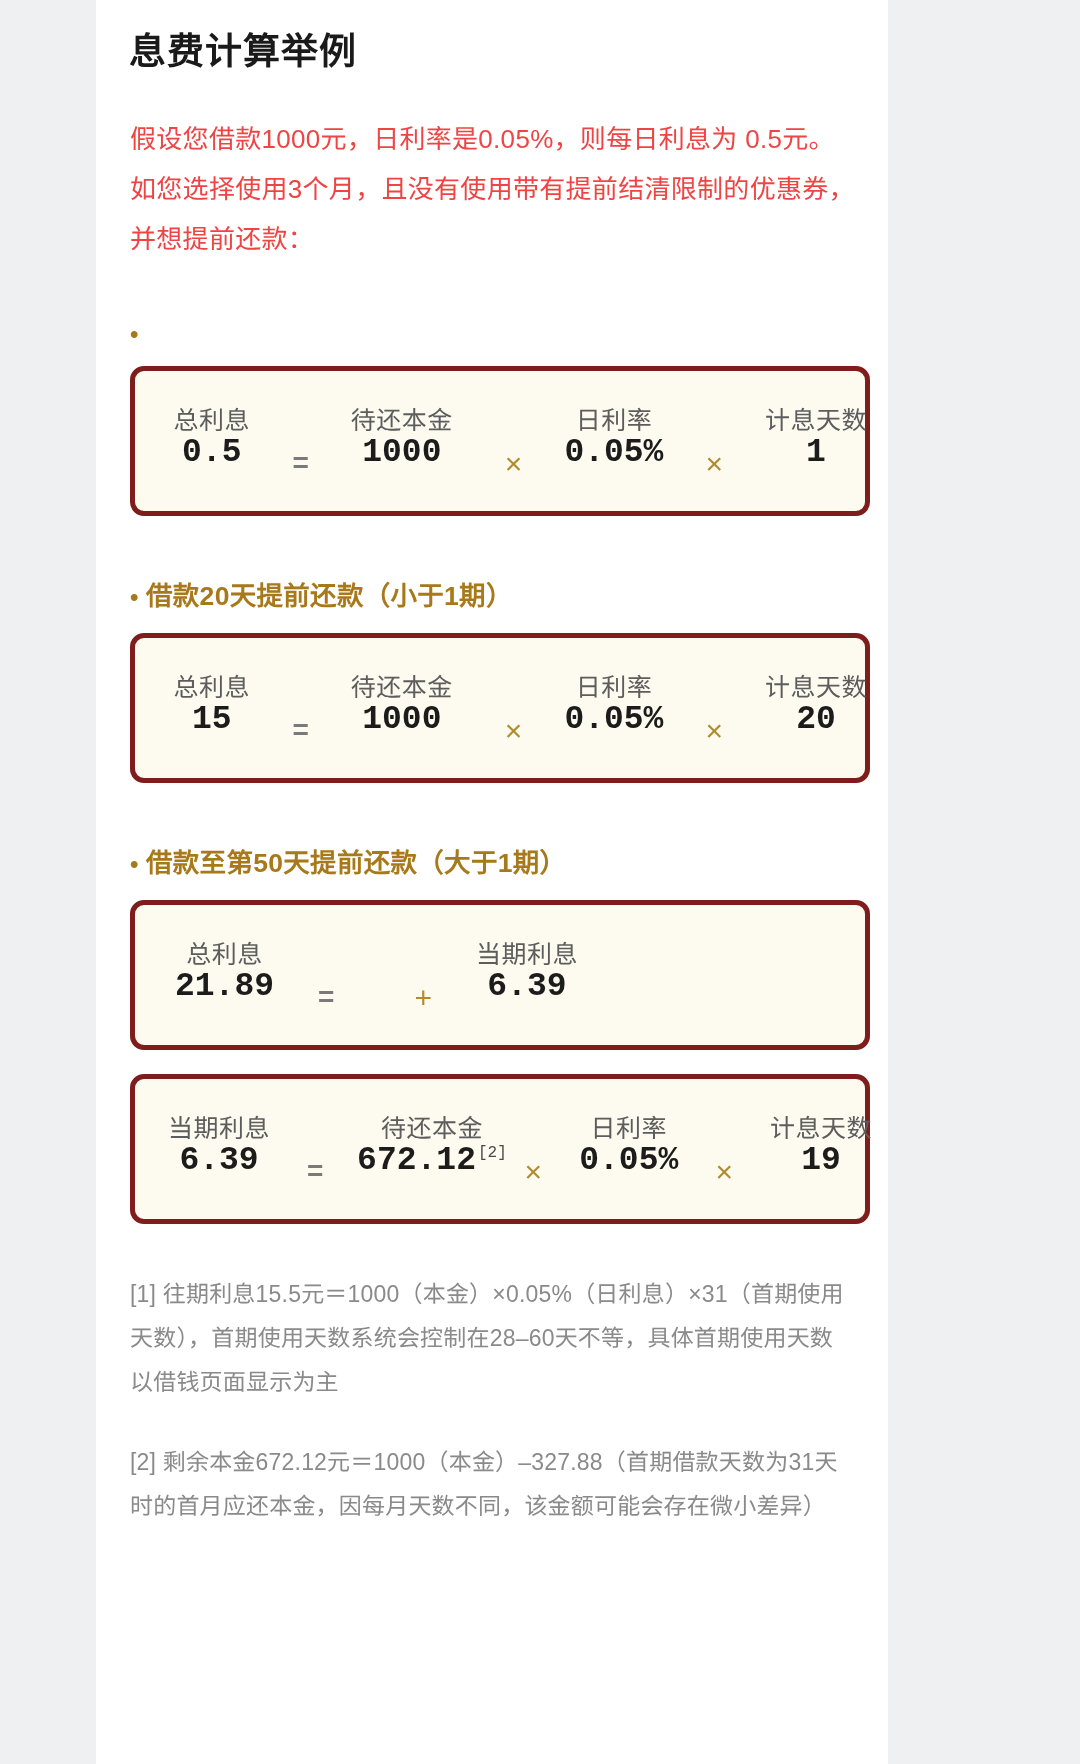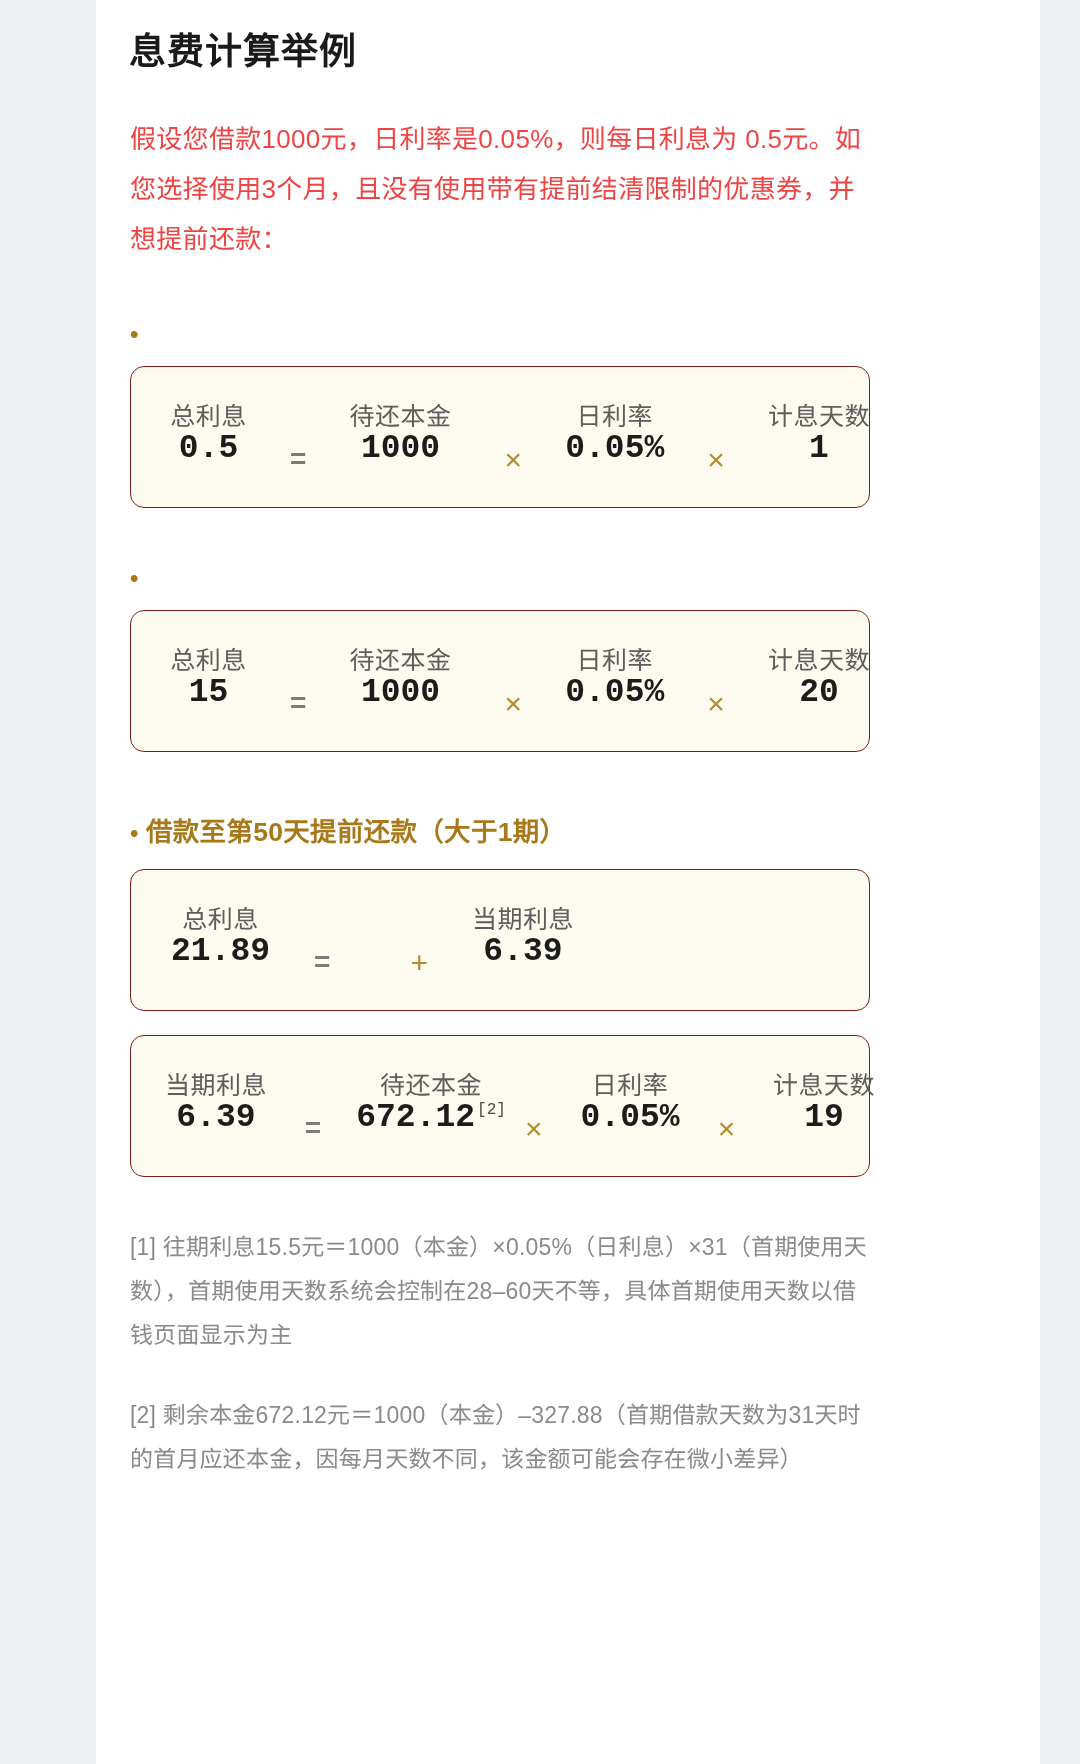--- a/index.html
+++ b/index.html
@@ -8,21 +8,21 @@
     background: #eef0f2;
   }
   body {
     width: 1080px;
     min-height: 1764px;
     font-family: "Liberation Sans", "DejaVu Sans", sans-serif;
     -webkit-font-smoothing: antialiased;
   }
   .page {
     position: relative;
-    width: 944px;
+    width: 792px;
     margin: 0 0 0 96px;
     min-height: 1764px;
     background: #ffffff;
     box-sizing: border-box;
     padding: 0 32px 40px 32px;
   }
   .page-title {
     font-size: 37px;
     font-weight: bold;
     color: #1a1a1a;
@@ -52,21 +52,21 @@
     display: inline-block;
     width: 16px;
     flex: 0 0 16px;
     font-size: 24px;
     line-height: 1;
     color: #a8791a;
   }
   .formula-card {
     margin: 20px 0 0 2px;
     background: #fdfaef;
-    border: 1px solid #7f1d1d;
+    border: 5px solid #7f1d1d;
     border-radius: 14px;
     box-sizing: border-box;
     width: 740px;
     padding: 34px 0 32px 0;
   }
   .formula-row {
     display: flex;
     align-items: flex-start;
     justify-content: flex-start;
     padding-left: 40px;
@@ -166,20 +166,21 @@
       <div class="sp-44"></div>
       <div class="term">
         <span class="term-label">计息天数</span>
         <span class="term-value">1</span>
       </div>
     </div>
   </div>
 
   <div class="bullet-heading">
     <span class="bullet-dot">•</span>
+    <span>借款20天提前还款（小于1期）</span>
   </div>
   <div class="formula-card">
     <div class="formula-row">
       <div class="term">
         <span class="term-label">总利息</span>
         <span class="term-value">15</span>
       </div>
       <div class="sp-44"></div>
       <span class="op eq">=</span>
       <div class="sp-44"></div>

